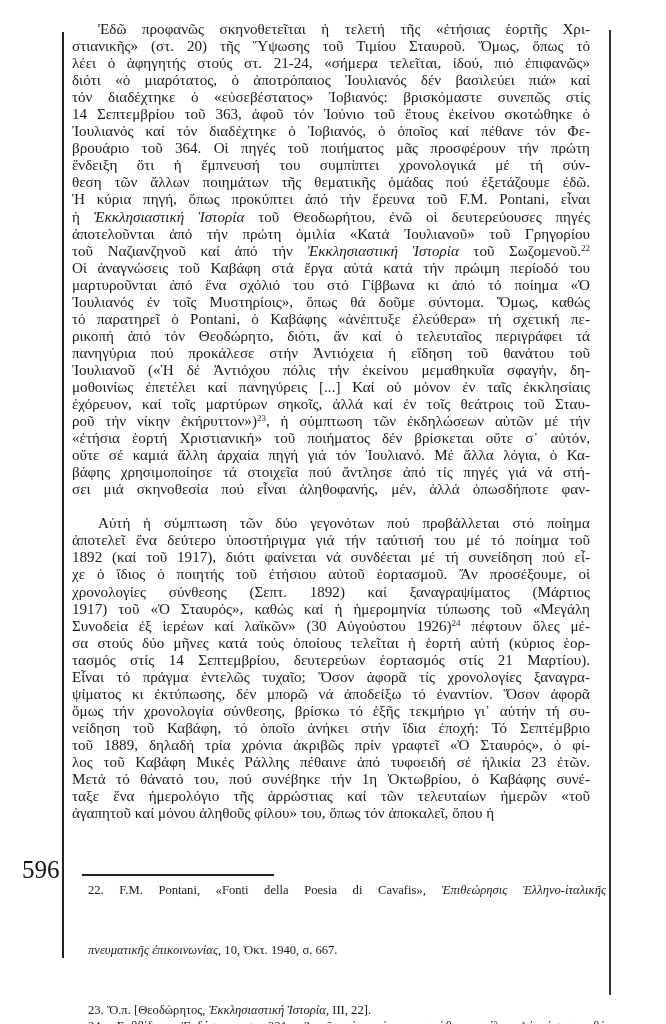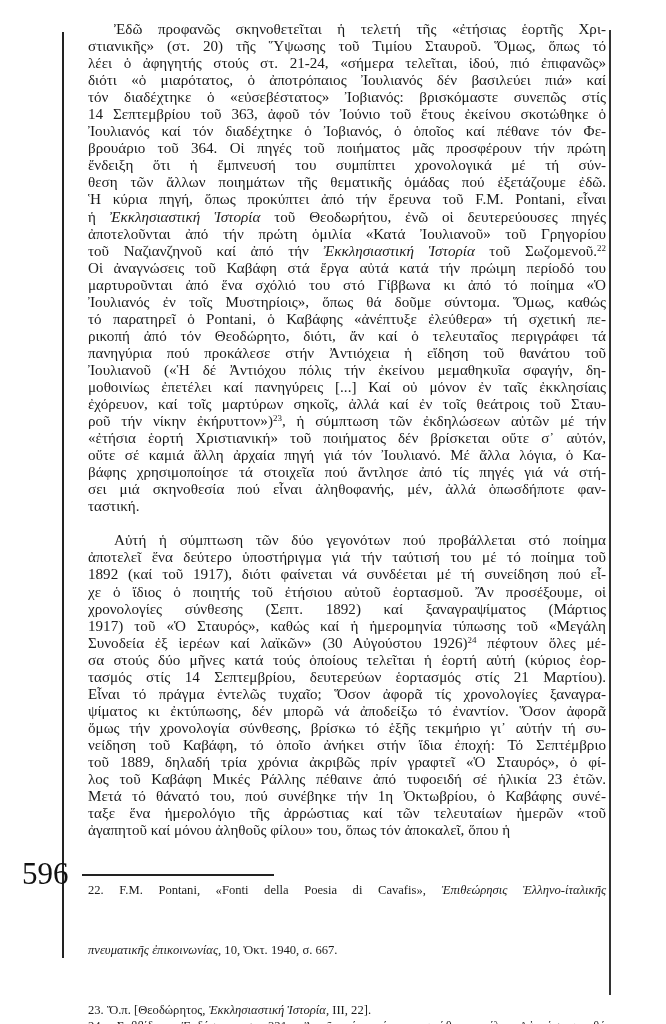--- a/index.html
+++ b/index.html
@@ -1,21 +1,21 @@
 <!DOCTYPE html>
 <html><head>
 <meta charset="utf-8">
 <style>
   html, body { margin: 0; padding: 0; background: #ffffff; }
   body { width: 666px; height: 1024px; position: relative; overflow: hidden;
          font-family: "Liberation Serif", "DejaVu Serif", serif; color: #1a1a1a; }
   .rule-left { position: absolute; left: 62px; top: 32px; width: 2px; height: 926px; background: #222; }
   .rule-right { position: absolute; left: 609px; top: 30px; width: 2px; height: 965px; background: #333; }
-  .page-number { position: absolute; left: 22px; top: 856px; font-size: 31px; color: #111; }
-  .text-block { position: absolute; left: 88px; top: 21px; width: 518px; }
+  .page-number { position: absolute; left: 22px; top: 856px; font-size: 25px; color: #111; }
+  .text-block { position: absolute; left: 72px; top: 21px; width: 518px; }
   .line { font-size: 15.1px; line-height: 17.05px; height: 17.05px; white-space: nowrap;
           text-align: justify; text-align-last: justify; }
   .line.last { text-align-last: left; }
   .line.indent { padding-left: 26px; }
   .para-gap { height: 17px; }
   .footnote-sep { position: absolute; left: 82px; top: 874px; width: 192px; height: 1.5px; background: #222; }
   .footnotes { position: absolute; left: 88px; top: 882px; width: 518px; }
   .fn-line { font-size: 12.6px; line-height: 16px; height: 16px; white-space: nowrap; text-align: justify; text-align-last: justify; }
   .fn-line.last { text-align-last: left; margin-top: 44px; }
   i { font-style: italic; }
@@ -51,21 +51,20 @@
       <div class="line">ρικοπή ἀπό τόν Θεοδώρητο, διότι, ἄν καί ὁ τελευταῖος περιγράφει τά</div>
       <div class="line">πανηγύρια πού προκάλεσε στήν Ἀντιόχεια ἡ εἴδηση τοῦ θανάτου τοῦ</div>
       <div class="line">Ἰουλιανοῦ («Ἡ δέ Ἀντιόχου πόλις τήν ἐκείνου μεμαθηκυῖα σφαγήν, δη-</div>
       <div class="line">μοθοινίως ἐπετέλει καί πανηγύρεις [...] Καί οὐ μόνον ἐν ταῖς ἐκκλησίαις</div>
       <div class="line">ἐχόρευον, καί τοῖς μαρτύρων σηκοῖς, ἀλλά καί ἐν τοῖς θεάτροις τοῦ Σταυ-</div>
       <div class="line">ροῦ τήν νίκην ἐκήρυττον»)<sup>23</sup>, ἡ σύμπτωση τῶν ἐκδηλώσεων αὐτῶν μέ τήν</div>
       <div class="line">«ἐτήσια ἑορτή Χριστιανική» τοῦ ποιήματος δέν βρίσκεται οὔτε σ᾽ αὐτόν,</div>
       <div class="line">οὔτε σέ καμιά ἄλλη ἀρχαία πηγή γιά τόν Ἰουλιανό. Μέ ἄλλα λόγια, ὁ Κα-</div>
       <div class="line">βάφης χρησιμοποίησε τά στοιχεῖα πού ἄντλησε ἀπό τίς πηγές γιά νά στή-</div>
       <div class="line">σει μιά σκηνοθεσία πού εἶναι ἀληθοφανής, μέν, ἀλλά ὁπωσδήποτε φαν-</div>
-      <div class="line last">ταστική.</div>
     </div>
   <div class="para-gap"></div>
   <div id="para2">
       <div class="line indent">Αὐτή ἡ σύμπτωση τῶν δύο γεγονότων πού προβάλλεται στό ποίημα</div>
       <div class="line">ἀποτελεῖ ἕνα δεύτερο ὑποστήριγμα γιά τήν ταύτισή του μέ τό ποίημα τοῦ</div>
       <div class="line">1892 (καί τοῦ 1917), διότι φαίνεται νά συνδέεται μέ τή συνείδηση πού εἶ-</div>
       <div class="line">χε ὁ ἴδιος ὁ ποιητής τοῦ ἐτήσιου αὐτοῦ ἑορτασμοῦ. Ἄν προσέξουμε, οἱ</div>
       <div class="line">χρονολογίες σύνθεσης (Σεπτ. 1892) καί ξαναγραψίματος (Μάρτιος</div>
       <div class="line">1917) τοῦ «Ὁ Σταυρός», καθώς καί ἡ ἡμερομηνία τύπωσης τοῦ «Μεγάλη</div>
       <div class="line">Συνοδεία ἐξ ἱερέων καί λαϊκῶν» (30 Αὐγούστου 1926)<sup>24</sup> πέφτουν ὅλες μέ-</div>

